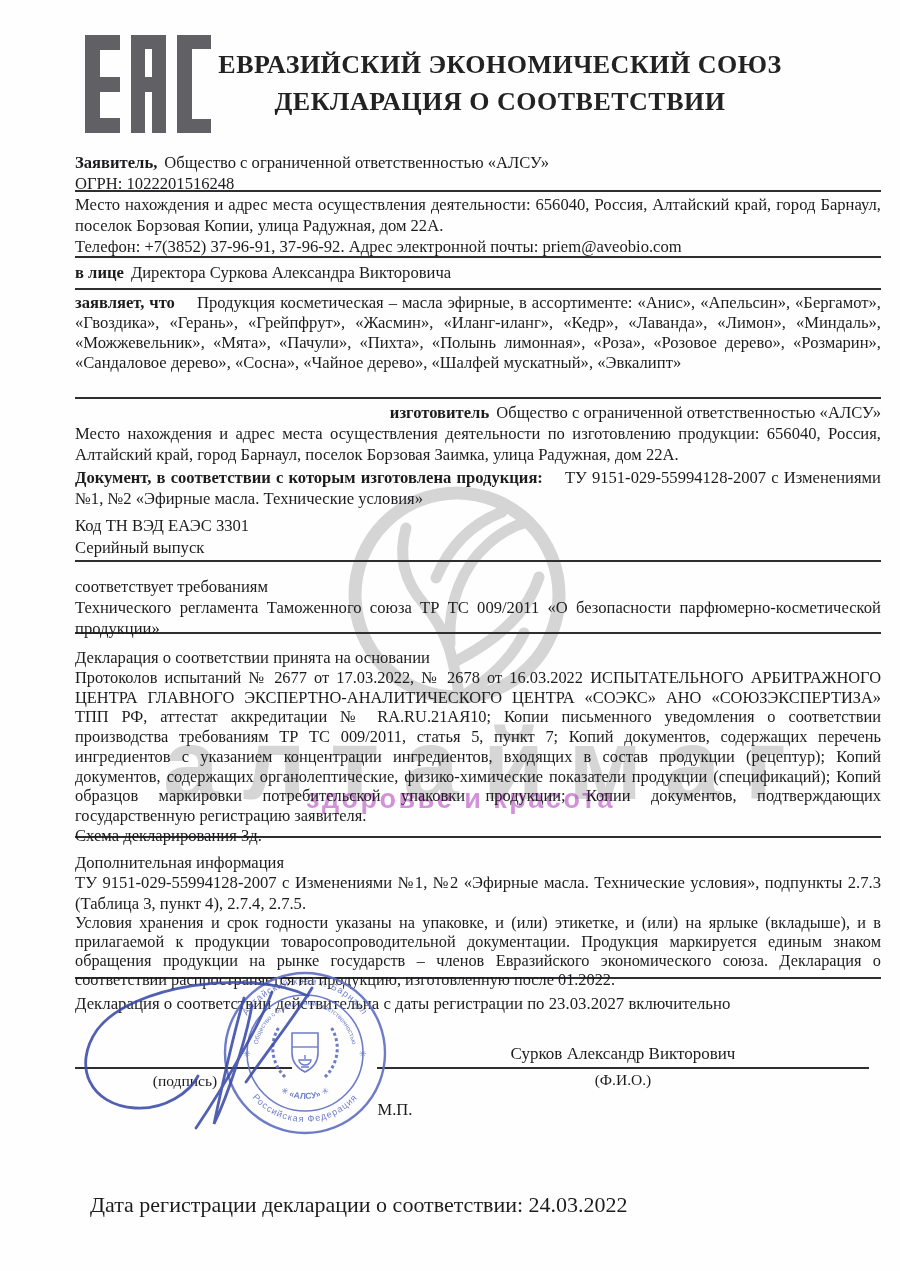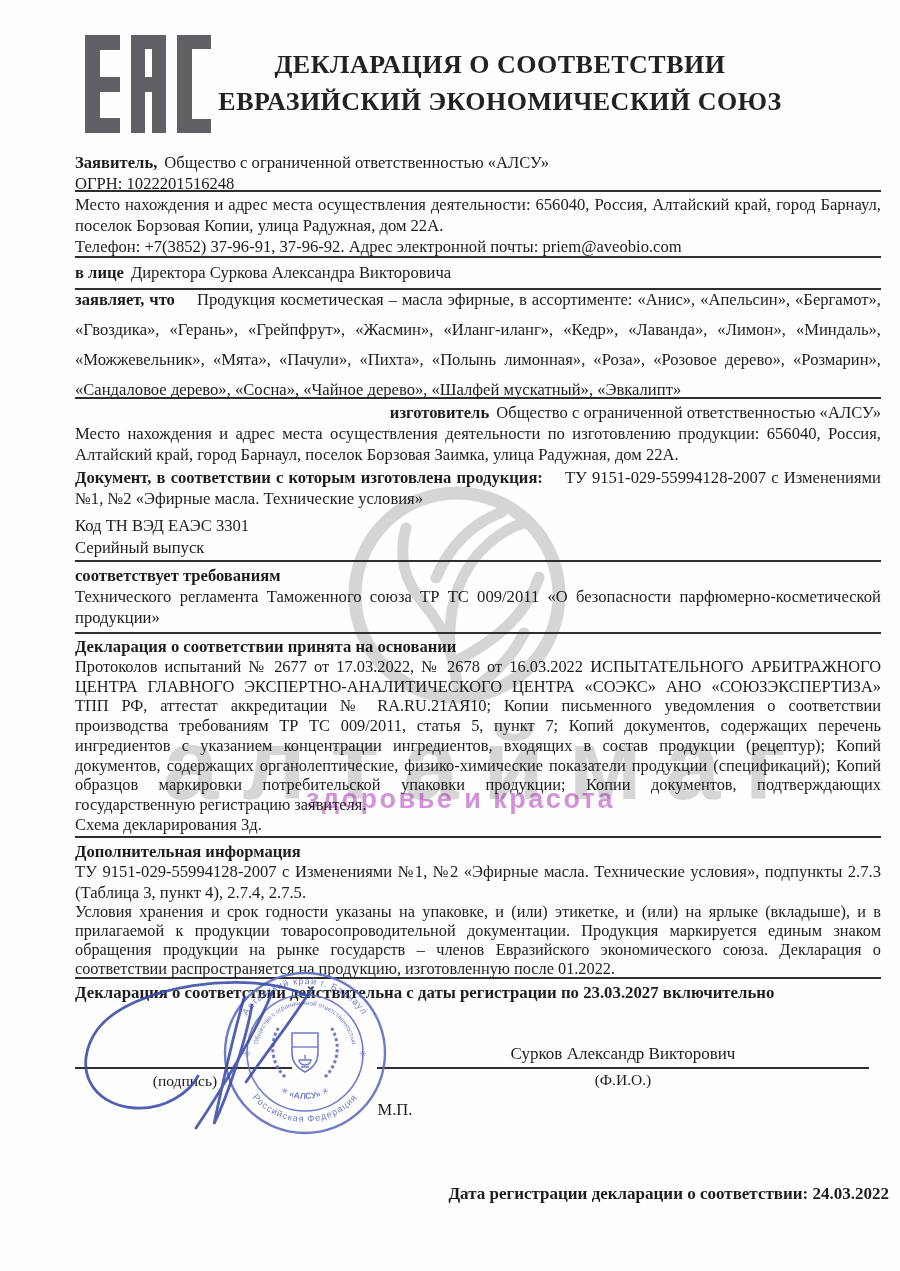--- a/index.html
+++ b/index.html
@@ -2,21 +2,21 @@
 <html><head>
 <meta charset="utf-8">
 <style>
   html,body{margin:0;padding:0;background:#ffffff;}
   .page{position:relative;width:900px;height:1271px;background:#fffefe;overflow:hidden;
         font-family:"Liberation Serif","DejaVu Serif",serif;color:#1c1c1e;}
   .abs{position:absolute;}
   .rule{position:absolute;left:75px;width:806px;height:2px;background:#2e2e30;z-index:3;}
   .txt{position:absolute;left:75px;width:806px;font-size:16.6px;line-height:21.3px;
        text-align:justify;z-index:4;}
-  .b{font-weight:bold;}
+  .b{font-weight:normal;margin-top:11px;}
   .lbl{font-weight:bold;margin-right:7px;}
   .lbl-wide{font-weight:bold;margin-right:22px;}
   .title{position:absolute;left:150px;top:46px;width:700px;text-align:center;
          font-weight:bold;font-size:26px;line-height:37px;letter-spacing:.5px;color:#222;z-index:4;}
   .caption{position:absolute;font-size:15.5px;z-index:4;text-align:center;}
   .sigline{position:absolute;height:2px;background:#2e2e30;z-index:3;}
   .wm-brand{position:absolute;left:163px;top:683px;font-family:"Liberation Sans","DejaVu Sans",sans-serif;
             font-weight:bold;font-size:100px;letter-spacing:24px;color:#9d9d9d;opacity:.40;z-index:1;white-space:nowrap;margin-top:24px;}
   .wm-tag{position:absolute;left:306px;top:784px;font-family:"Liberation Sans","DejaVu Sans",sans-serif;
           font-weight:bold;font-size:27px;letter-spacing:2.5px;color:#a21caf;opacity:.48;z-index:1;white-space:nowrap;}
@@ -54,42 +54,42 @@
         <rect x="46" y="0" width="35" height="14"></rect>
         <rect x="46" y="42" width="35" height="15"></rect>
         <rect x="92" y="0" width="15" height="98"></rect>
         <rect x="92" y="0" width="34" height="14"></rect>
         <rect x="92" y="84" width="34" height="14"></rect>
       </g>
     </svg>
   </div>
 
   <div class="title">
+    <div>ЕВРАЗИЙСКИЙ ЭКОНОМИЧЕСКИЙ СОЮЗ</div>
     <div>ДЕКЛАРАЦИЯ О СООТВЕТСТВИИ</div>
-    <div>ЕВРАЗИЙСКИЙ ЭКОНОМИЧЕСКИЙ СОЮЗ</div>
   </div>
 
   <div class="txt" style="top:152px;">
     <div><span class="lbl">Заявитель,</span><span>Общество с ограниченной ответственностью «АЛСУ»</span></div>
     <div>ОГРН: 1022201516248</div>
   </div>
   <div class="rule" style="top:190px;"></div>
 
   <div class="txt" style="top:194px;line-height:21px;">
     <div style="text-align:justify;">Место нахождения и адрес места осуществления деятельности: 656040, Россия, Алтайский край, город Барнаул, поселок Борзовая Копии, улица Радужная, дом 22А.</div>
     <div>Телефон: +7(3852) 37-96-91, 37-96-92. Адрес электронной почты: priem@aveobio.com</div>
   </div>
   <div class="rule" style="top:256px;"></div>
 
   <div class="txt" style="top:262px;text-align:left;">
     <span class="lbl">в лице</span><span>Директора Суркова Александра Викторовича</span>
   </div>
   <div class="rule" style="top:288px;"></div>
 
-  <div class="txt" style="top:285px;line-height:30px;">
+  <div class="txt" style="top:293px;line-height:20px;">
     <span class="lbl-wide">заявляет, что</span><span>Продукция косметическая – масла эфирные, в ассортименте: «Анис», «Апельсин», «Бергамот», «Гвоздика», «Герань», «Грейпфрут», «Жасмин», «Иланг-иланг», «Кедр», «Лаванда», «Лимон», «Миндаль», «Можжевельник», «Мята», «Пачули», «Пихта», «Полынь лимонная», «Роза», «Розовое дерево», «Розмарин», «Сандаловое дерево», «Сосна», «Чайное дерево», «Шалфей мускатный», «Эвкалипт»</span>
   </div>
   <div class="rule" style="top:397px;"></div>
 
   <div class="txt" style="top:402px;line-height:21px;">
     <div style="text-align:right;"><span class="lbl">изготовитель</span><span>Общество с ограниченной ответственностью «АЛСУ»</span></div>
     <div>Место нахождения и адрес места осуществления деятельности по изготовлению продукции: 656040, Россия, Алтайский край, город Барнаул, поселок Борзовая Заимка, улица Радужная, дом 22А.</div>
   </div>
 
   <div class="txt" style="top:467px;line-height:21px;">
@@ -163,15 +163,15 @@
     </svg>
   </div>
 
   <div class="sigline" style="left:75px;top:1067px;width:217px;"></div>
   <div class="caption" style="left:130px;top:1072px;width:110px;">(подпись)</div>
   <div class="caption" style="left:377px;top:1044px;width:492px;font-size:17px;">Сурков Александр Викторович</div>
   <div class="sigline" style="left:377px;top:1067px;width:492px;"></div>
   <div class="caption" style="left:377px;top:1071px;width:492px;">(Ф.И.О.)</div>
   <div class="caption" style="left:360px;top:1100px;width:70px;font-size:16.5px;">М.П.</div>
 
-  <div class="txt b" style="top:1183px;left:83px;text-align:right;font-size:17px;">Дата регистрации декларации о соответствии: 24.03.2022</div>
+  <div class="txt b" style="top:1183px;left:90px;text-align:left;font-size:22px;">Дата регистрации декларации о соответствии: 24.03.2022</div>
 
 </div>
 
 </body></html>

